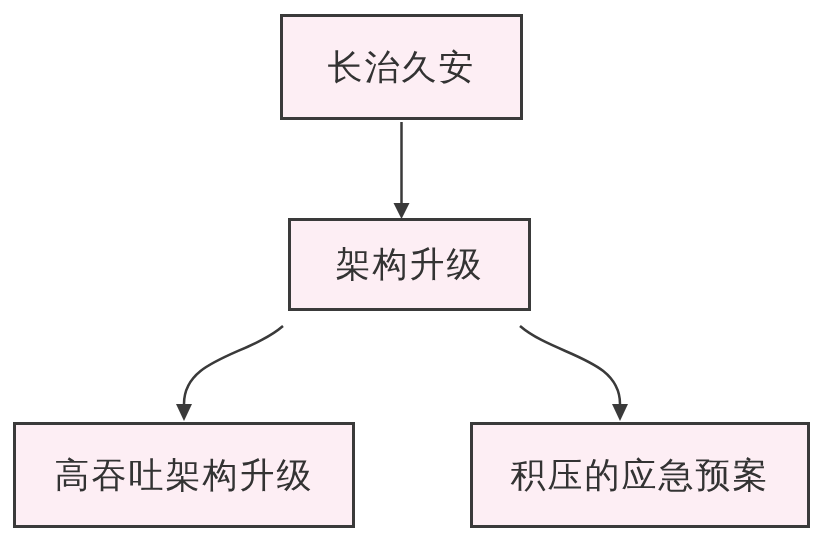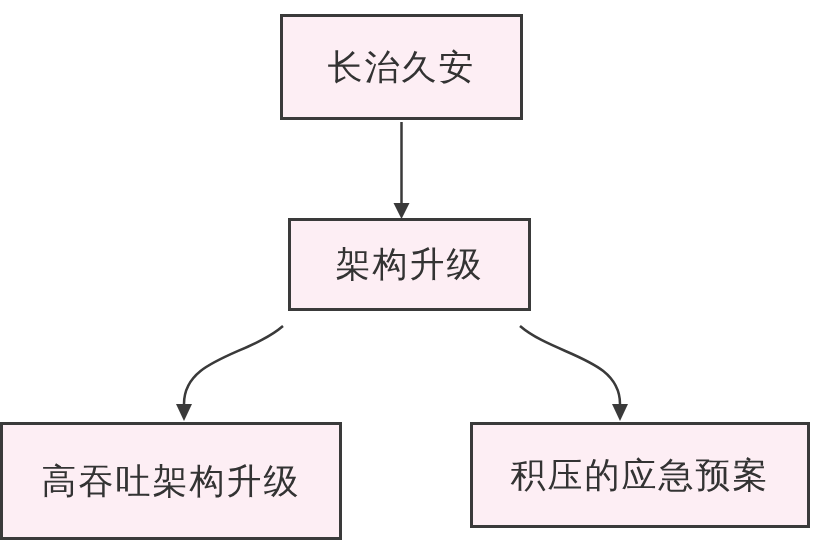--- a/index.html
+++ b/index.html
@@ -35,21 +35,21 @@
     letter-spacing: 2px;
     display: flex;
     align-items: center;
     justify-content: center;
     text-align: center;
     white-space: nowrap;
     font-family: Liberation Mono, monospace;
   }
   .node-root         { left: 280px; top: 14px;  width: 243px; height: 106px; }
   .node-arch         { left: 280px; top: 218px; width: 243px; height: 93px; margin-left: 8px; }
-  .node-throughput   { left: 0;  top: 422px; width: 342px; height: 118px; }
+  .node-throughput   { left: 13px;  top: 422px; width: 342px; height: 106px; }
   .node-backlog      { left: 470px; top: 422px; width: 340px; height: 106px; }
   .edge-line {
     stroke: #3a3a3a;
     stroke-width: 2.5;
     fill: none;
   }
   .edge-arrow {
     fill: #3a3a3a;
     stroke: none;
   }

